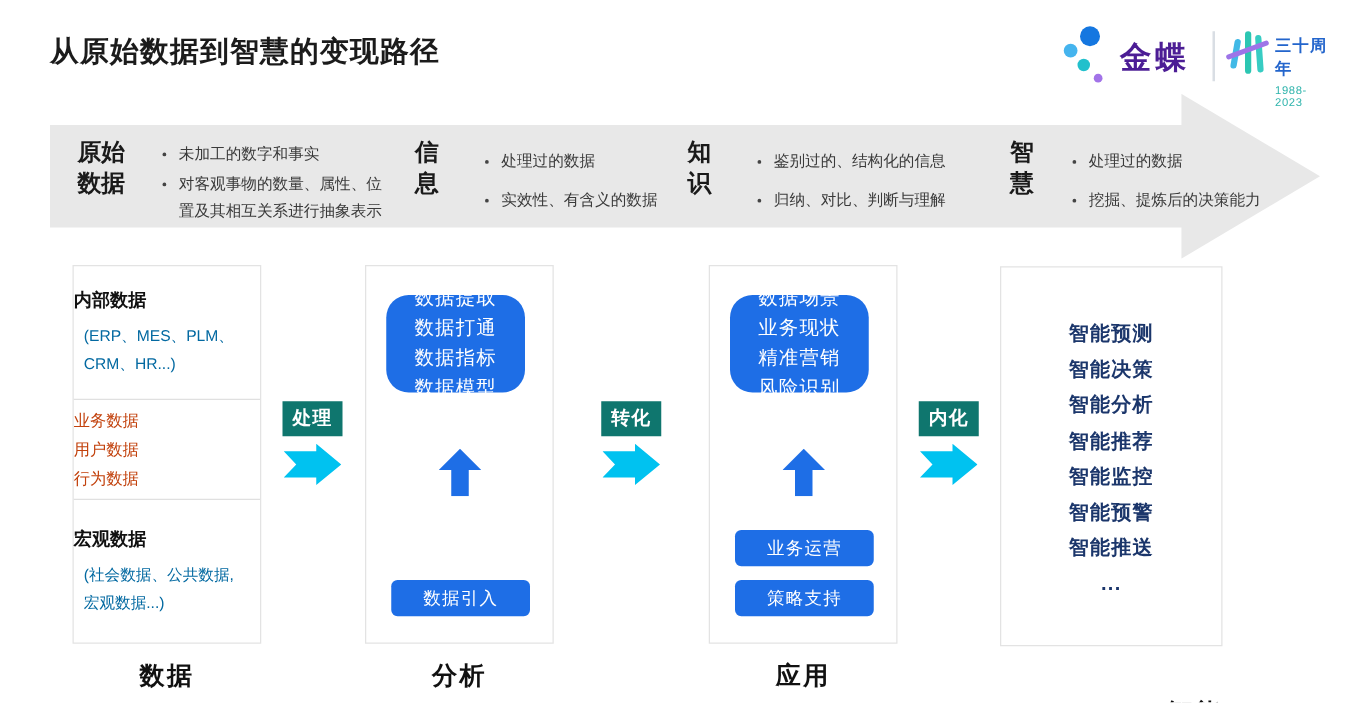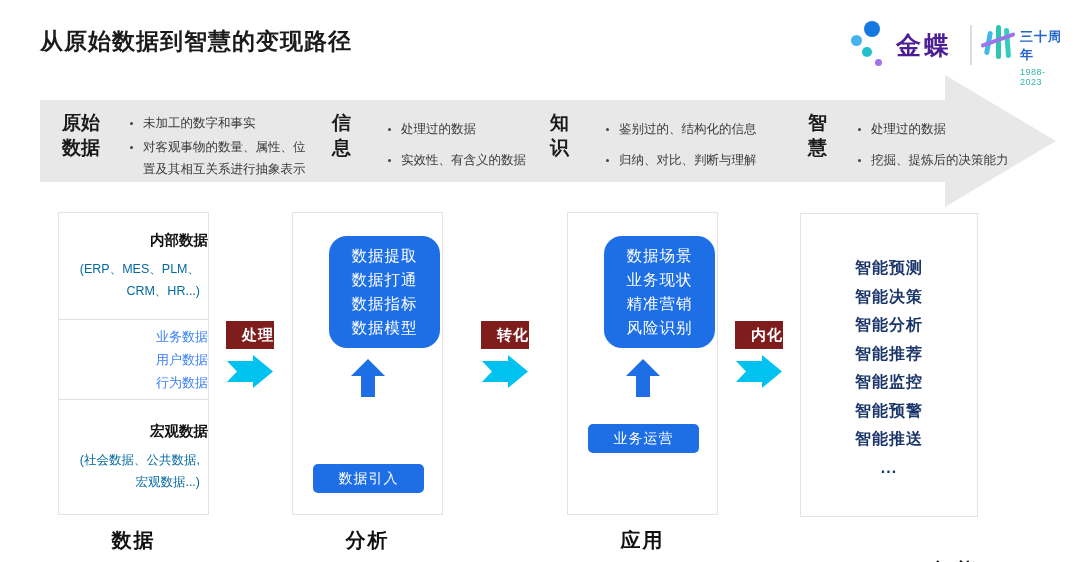--- a/index.html
+++ b/index.html
@@ -40,37 +40,37 @@
   .st-narrow { width:22px; }
   .stage-points { margin-left:30px; margin-top:8px; }
   .pt { display:flex; font-size:12.5px; color:#3a3a3a; line-height:22px; }
   .pt + .pt { margin-top:2px; }
   .pt2 + .pt2 { margin-top:9px;text-align:right; }
   .bullet { flex:0 0 3px; width:3px; height:3px; border-radius:50%; background:#444; margin:10px 10px 0 0; }
   .pt-text { max-width:172px; }
 
   
   .flow { position:absolute; top:321px; width:48px; text-align:center; }
-  .flow-badge { display:block; width:48px; height:28px; line-height:28px; background:#7f1d1d; color:#fff; font-size:15px; font-weight:700; letter-spacing:1px;text-align:right; }
+  .flow-badge { display:block; width:48px; height:28px; line-height:28px; background:#0f766e; color:#fff; font-size:15px; font-weight:700; letter-spacing:1px; }
   .flow-arrow { margin-top:6px; }
 
   
   .col-box { position:absolute; top:212px; background:#fff; border:1.5px solid #e3e3e3; }
   .col1 { left:58px; width:151px; height:303px; display:flex; flex-direction:column; }
-  .col1 section { display:flex; flex-direction:column; justify-content:center; text-align:right; }
+  .col1 section { display:flex; flex-direction:column; justify-content:center; text-align:left; }
   .sec1 { flex:0 0 107px; border-bottom:1px solid #e0e0e0; }
   .sec2 { flex:0 0 80px; border-bottom:1px solid #e0e0e0; }
   .sec3 { flex:1; }
   .sec-title { font-size:14.5px; font-weight:700; color:#111; margin-bottom:8px; }
   .sec-sub { font-size:12.5px; color:#0369a1; line-height:22px; padding:0 8px; }
-  .sec-item { font-size:13px; color:#3b82f6; line-height:23px; }
+  .sec-item { font-size:13px; color:#c2410c; line-height:23px; }
 
   .colmid { width:151px; height:303px; }
   .col2 { left:292px; } .col3 { left:567px; }
-  .cap-box { position:absolute; left:36px; top:23px; width:111px; height:112px; border-radius:18px; background:#1e6ee6; display:flex; align-items:center; justify-content:center; }
+  .cap-box { position:absolute; left:16px; top:23px; width:111px; height:78px; border-radius:18px; background:#1e6ee6; display:flex; align-items:center; justify-content:center; }
   .cap-text { color:#fff; font-size:15.5px; line-height:24px; text-align:center; white-space:pre-line; letter-spacing:1px; }
   .up-arrow { position:absolute; left:58px; top:146px; }
   .chip { position:absolute; left:20px; width:111px; height:29px; border-radius:5px; background:#1e6ee6; color:#fff; font-size:14px; line-height:29px; text-align:center; letter-spacing:1px; }
   .chip1 { top:211px; } .chip2 { top:251px; }
 
   .col4 { left:800px; width:178px; height:304px; top:213px; display:flex; flex-direction:column; justify-content:center; align-items:center; padding-top:6px; }
   .intel-item { font-size:16px; font-weight:700; color:#1b366b; line-height:28.5px; letter-spacing:1px; }
 
   
   .foot { position:absolute; top:527px; font-size:20px; font-weight:700; color:#111; letter-spacing:2px; }
@@ -223,20 +223,21 @@
     <div class="cap-box">
       <div class="cap-text">数据场景
 业务现状
 精准营销
 风险识别</div>
     </div>
     <svg class="up-arrow" width="34" height="38" viewBox="0 0 34 38">
       <polygon points="17,0 34,17 24,17 24,38 10,38 10,17 0,17" fill="#1e6ee6"></polygon>
     </svg>
     <div class="chip chip1">业务运营</div>
+    <div class="chip chip2">策略支持</div>
   </div>
 
   <div class="flow" style="left:735px;">
     <span class="flow-badge">内化</span>
     <svg class="flow-arrow" width="46" height="33" viewBox="0 0 46 33">
       <polygon points="0,6 26,6 26,0 46,16.5 26,33 26,27 0,27 10,16.5" fill="#00c2f0"></polygon>
     </svg>
   </div>
 
   <div class="col-box col4">

